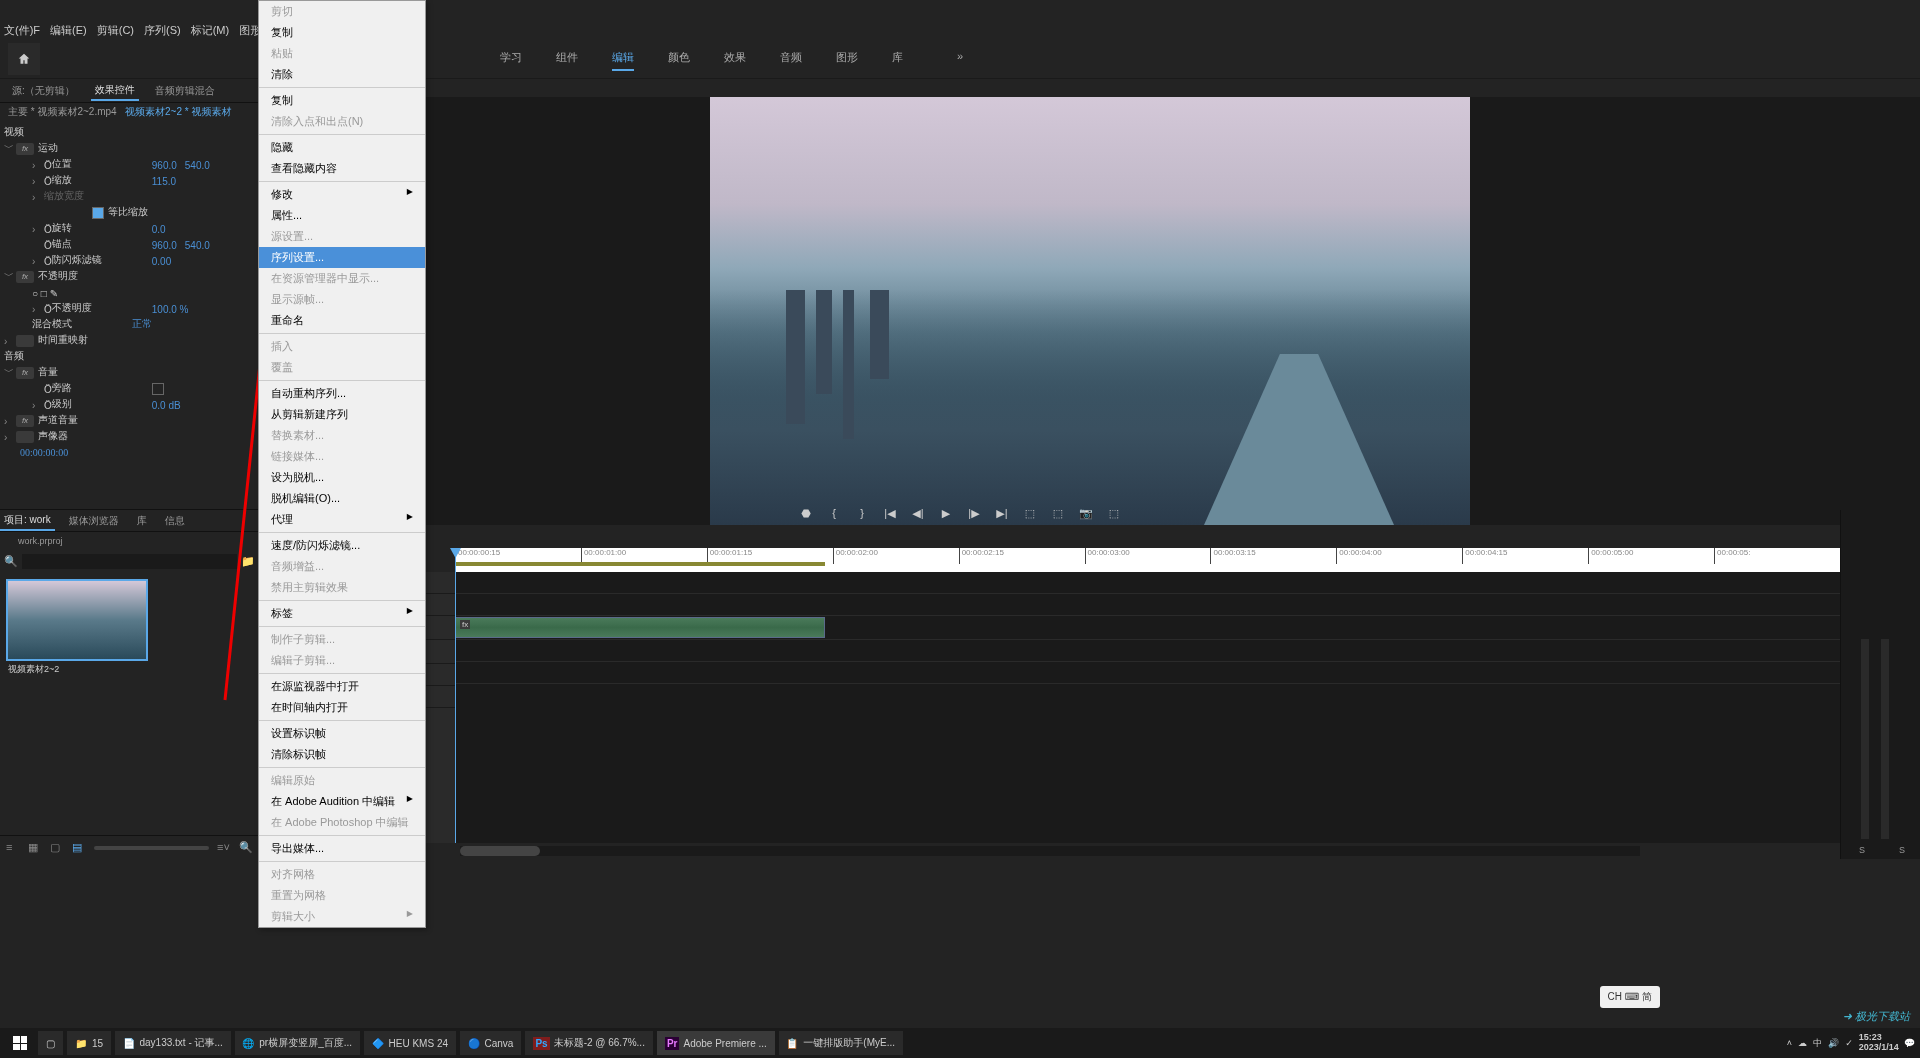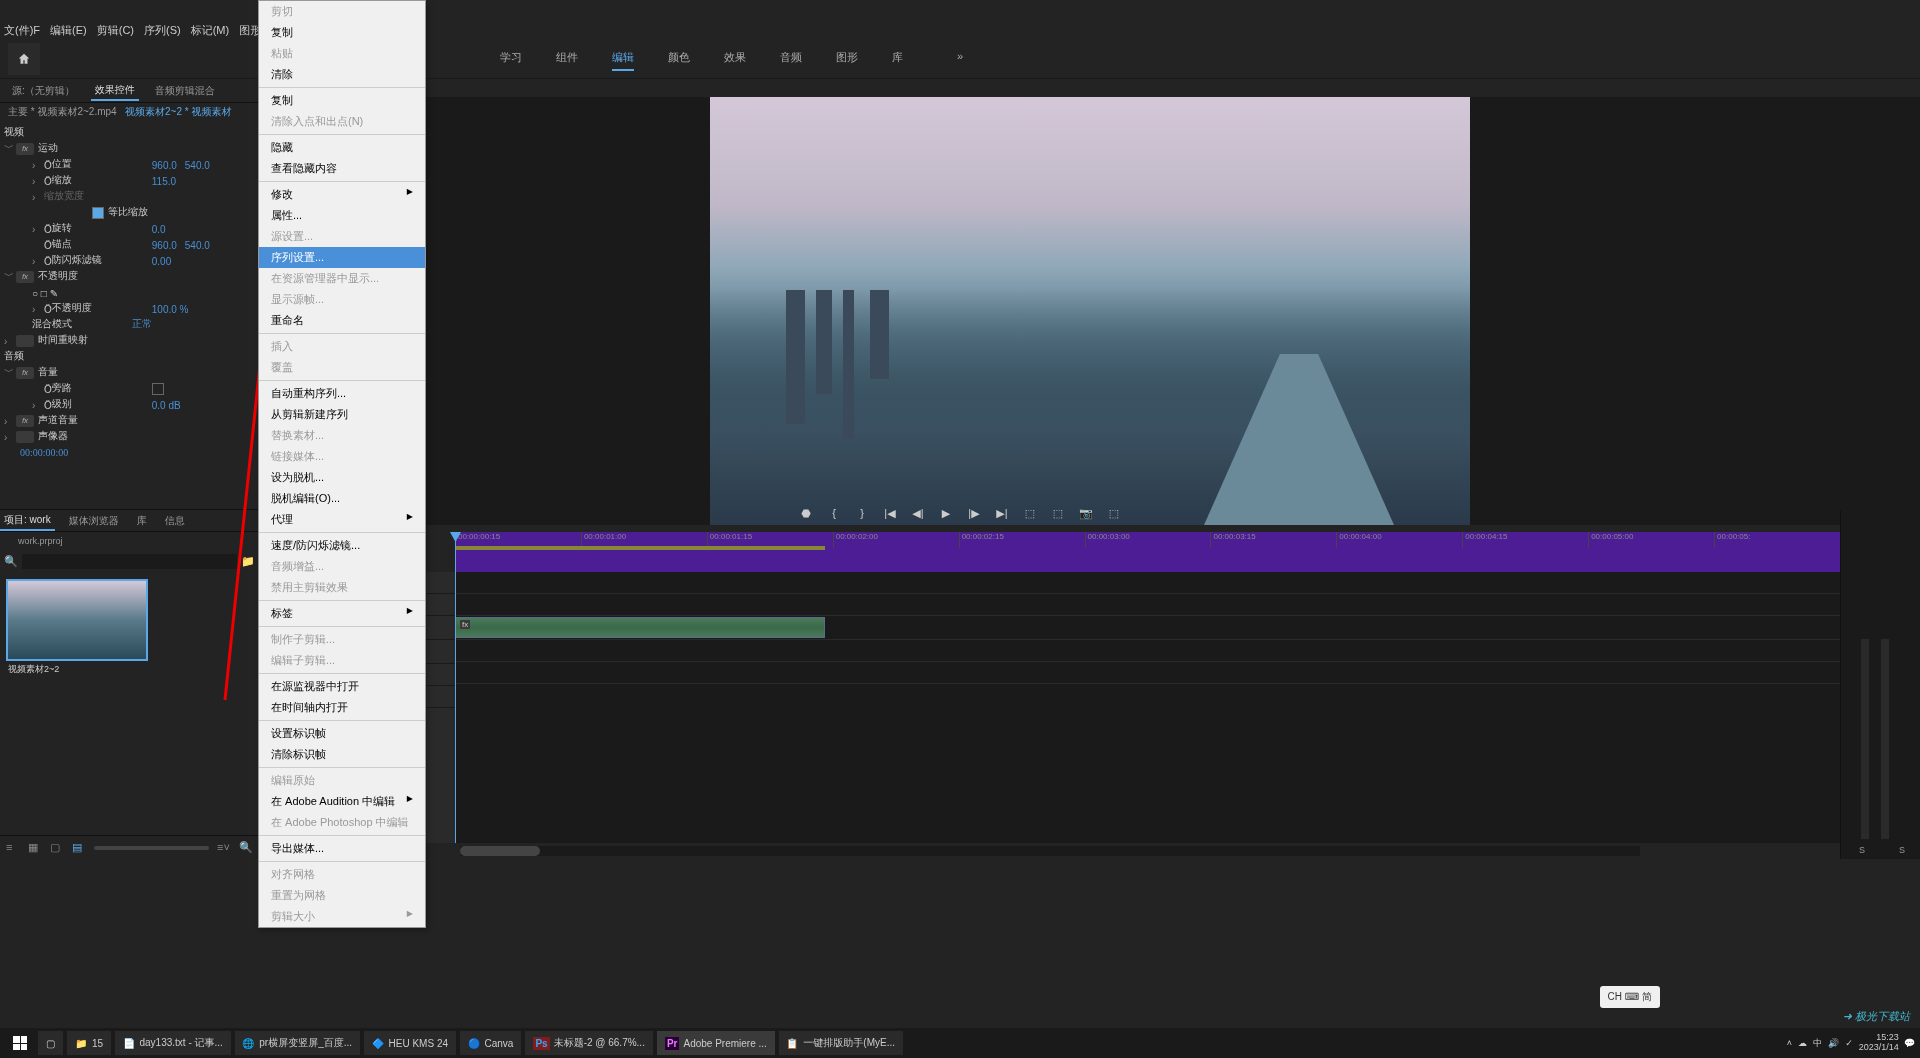--- a/index.html
+++ b/index.html
@@ -81,21 +81,21 @@
 
 
 .timeline-panel { flex: 1; background: #232323; display: flex; flex-direction: column; }
 .timeline-tabs { height: 22px; display: flex; align-items: center; padding-left: 8px; }
 .timeline-tabs span { color: #ddd; font-size: 10px; }
 .timeline-header { height: 40px; display: flex; }
 .tl-left-header { width: 195px; padding: 4px 8px; }
 .tl-tc { color: #5aa8e8; font-size: 14px; }
 .tl-tool-icons { display: flex; gap: 6px; margin-top: 2px; }
 .tl-tool-icons span { width: 14px; height: 14px; color: #888; }
-.tl-ruler { flex: 1; position: relative; background: #4c1d95; }
+.tl-ruler { flex: 1; position: relative; background: #ffffff; margin-top: 16px; }
 .ruler-marks { display: flex; position: absolute; top: 0; left: 0; right: 0; height: 16px; }
 .ruler-mark { flex: 1; color: #888; font-size: 8px; border-left: 1px solid #444; padding-left: 2px; }
 .playhead { position: absolute; left: 0; top: 0; bottom: 0; width: 1px; background: #5aa8e8; }
 .playhead::before { content: ''; position: absolute; top: 0; left: -5px; width: 11px; height: 10px; background: #5aa8e8; clip-path: polygon(0 0, 100% 0, 50% 100%); }
 .work-area { position: absolute; top: 14px; left: 0; width: 370px; height: 4px; background: #888833; }
 .tracks-area { flex: 1; display: flex; }
 .track-headers { width: 195px; background: #2a2a2a; }
 .track-row { height: 22px; display: flex; align-items: center; border-bottom: 1px solid #1a1a1a; gap: 4px; padding: 0 4px; font-size: 9px; }
 .track-row.tall { height: 24px; }
 .track-lock { width: 12px; color: #888; }
@@ -122,21 +122,21 @@
 
 
 .ch-badge { position: absolute; right: 260px; bottom: 50px; background: #f0f0f0; color: #333; padding: 4px 8px; border-radius: 3px; font-size: 10px; }
 
 
 .taskbar { position: absolute; bottom: 0; left: 0; right: 0; height: 30px; background: #1a1a1a; display: flex; align-items: center; padding: 0 4px; gap: 2px; }
 .taskbar .start { width: 32px; height: 24px; display: flex; align-items: center; justify-content: center; }
 .taskbar .task-item { height: 24px; padding: 0 8px; display: flex; align-items: center; gap: 4px; background: #2a2a2a; color: #ccc; font-size: 10px; cursor: pointer; margin-right: 2px; }
 .taskbar .task-item.active { background: #3a3a3a; }
 .taskbar .tray { margin-left: auto; display: flex; align-items: center; gap: 6px; color: #ccc; font-size: 9px; }
-.taskbar .clock { text-align: right; line-height: 1.1; }
+.taskbar .clock { line-height: 1.1; font-weight: bold; }
 .win-logo { display: grid; grid-template: 1fr 1fr / 1fr 1fr; gap: 1px; width: 14px; height: 14px; }
 .win-logo span { background: #fff; }
 
 
 .arrow-annotation { position: absolute; left: 210px; top: 210px; width: 80px; height: 500px; pointer-events: none; z-index: 50; }
 
 .watermark { position: absolute; right: 10px; bottom: 34px; color: #4ad8f8; font-size: 11px; opacity: 0.8; font-style: italic; }
 
 svg.icon { width: 14px; height: 14px; fill: currentColor; }
 </style>

